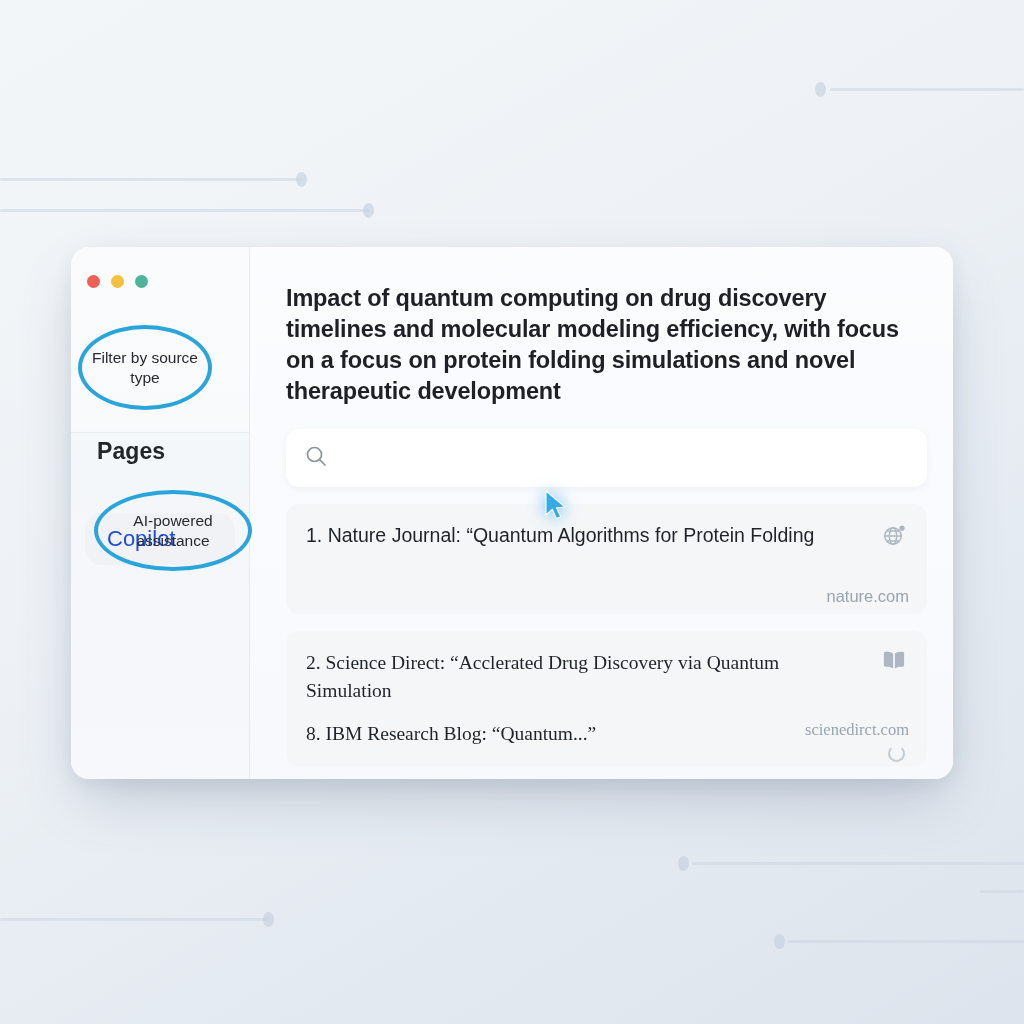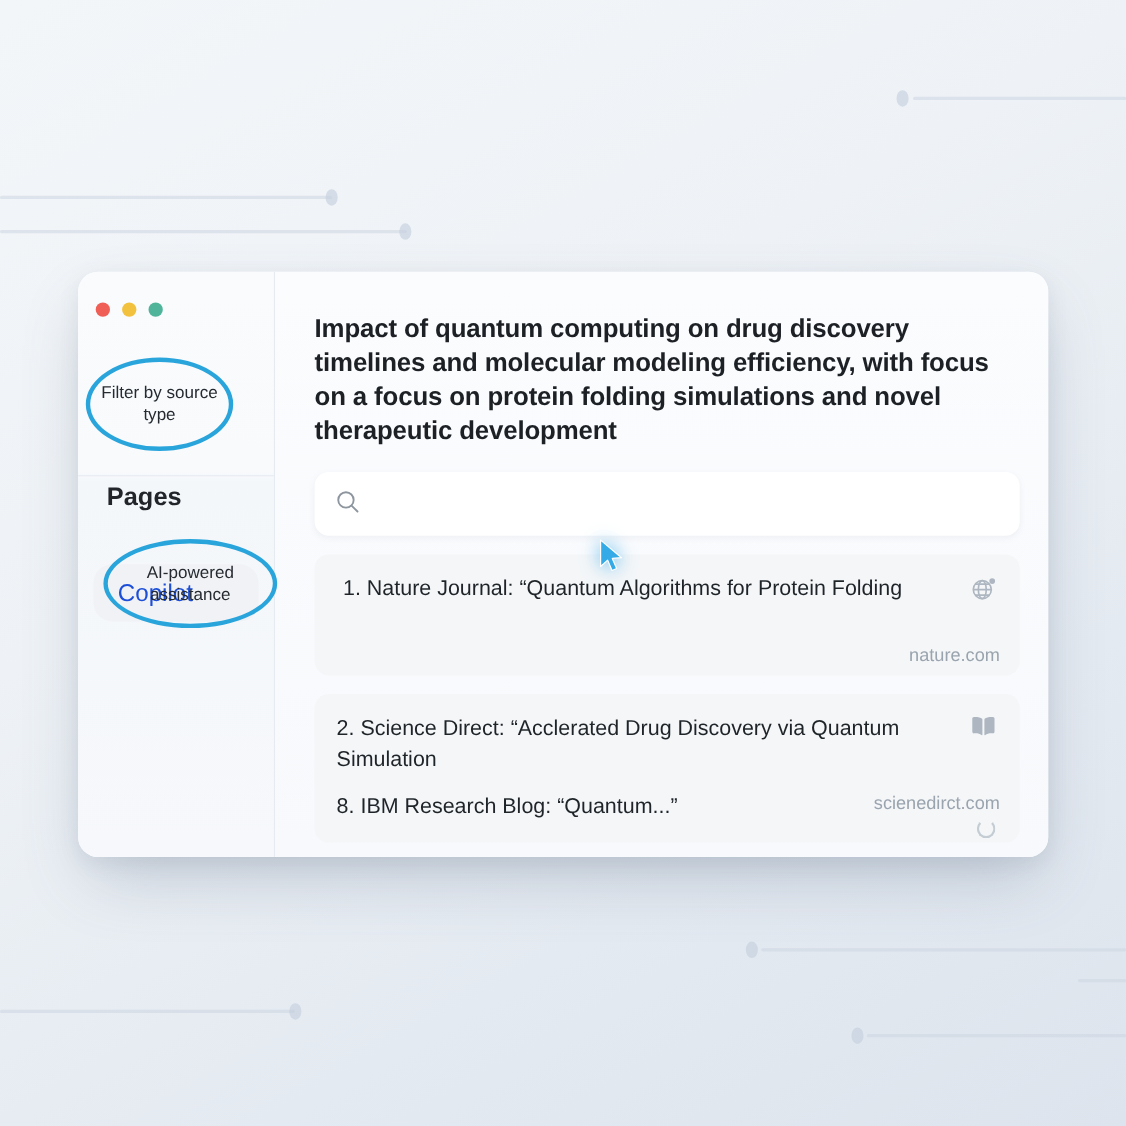--- a/index.html
+++ b/index.html
@@ -160,22 +160,22 @@
   #search-input::placeholder { color: #b7bfc8; }
 
   
   .card {
     position: relative;
     margin-top: 17px;
     background: #f4f6f8;
     border-radius: 13px;
     padding: 18px 96px 18px 20px;
   }
-  #card-1 { min-height: 110px; text-align: center; }
-  #card-2 { min-height: 106px; }
+  #card-1 { min-height: 110px; }
+  #card-2 { min-height: 106px; font-family: Liberation Serif, serif; }
 
   .result-line {
     font-size: 19.5px;
     line-height: 1.42;
     color: #1f2429;
     max-width: 520px;
   }
   .result-line + .result-line { margin-top: 16px; }
 
   .card-source {

